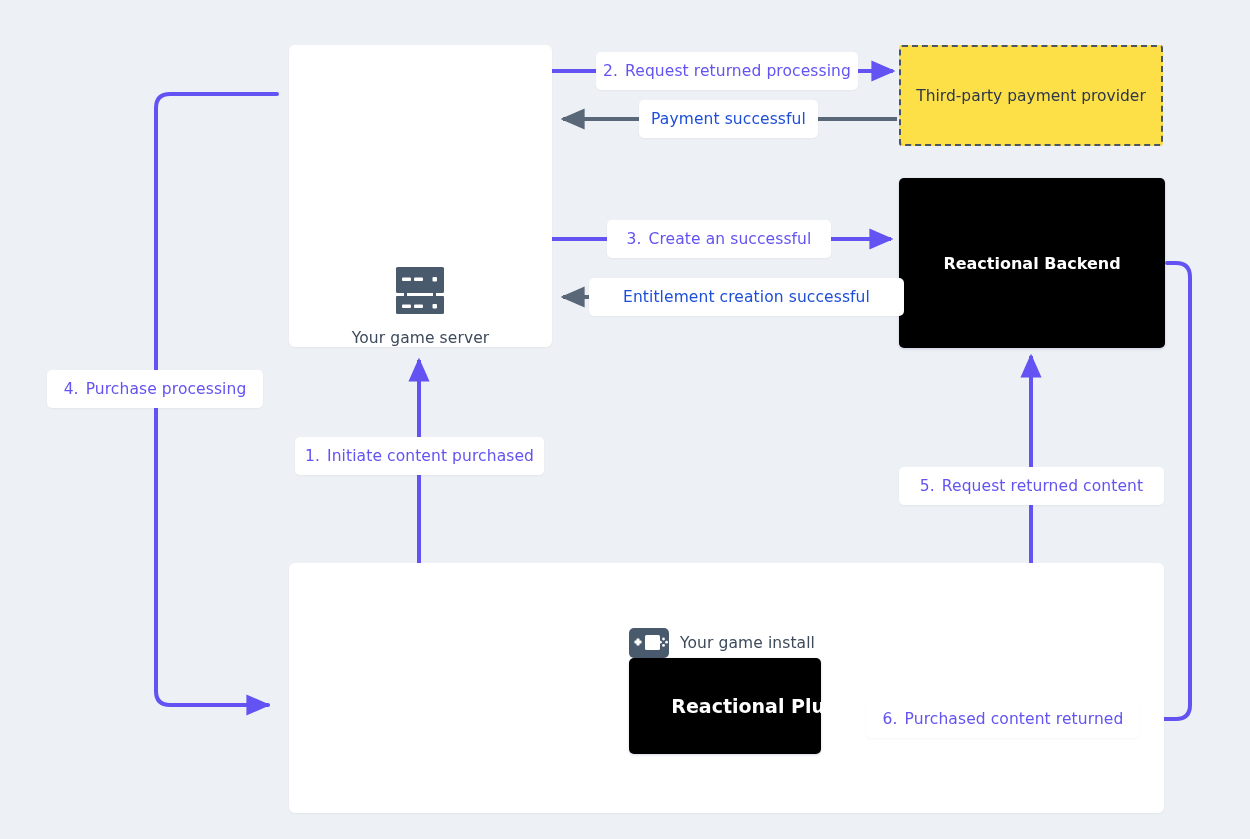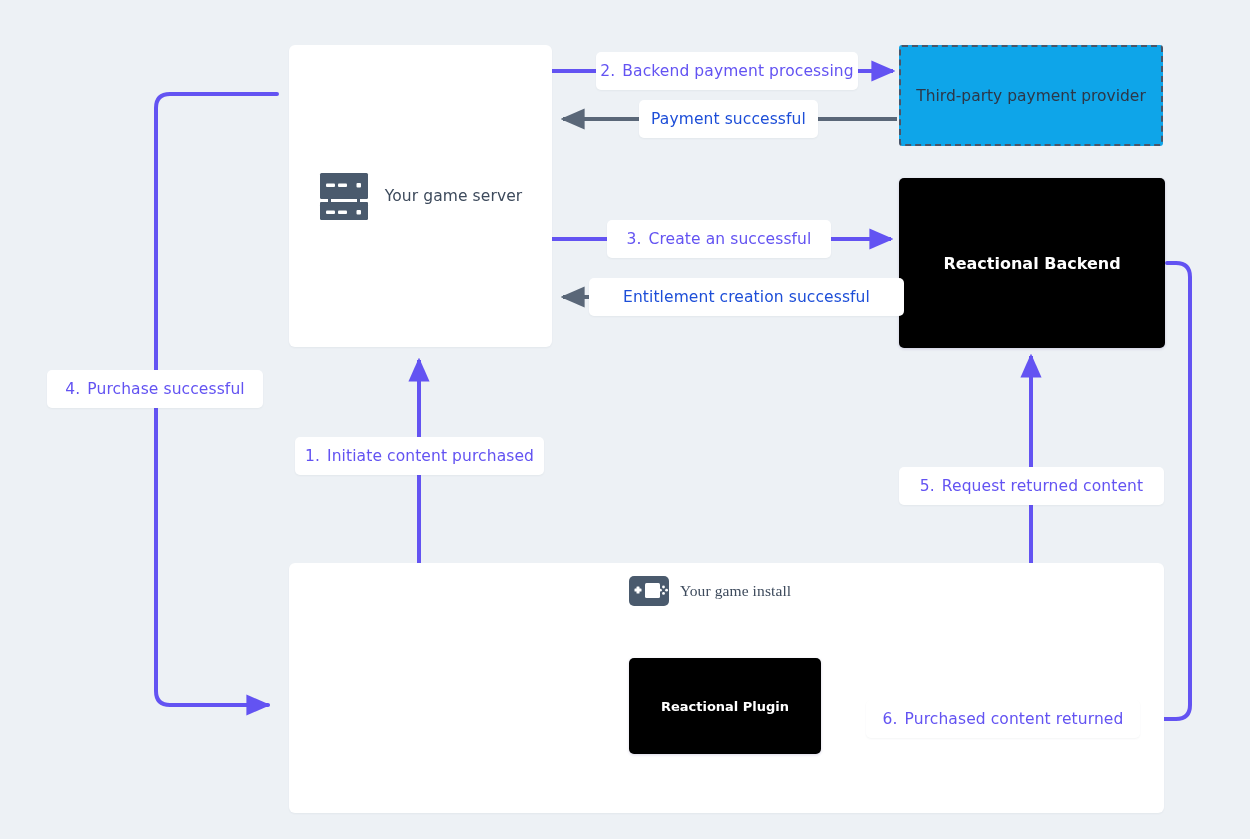--- a/index.html
+++ b/index.html
@@ -14,44 +14,44 @@
   #stage{position:absolute;left:0;top:0;width:1250px;height:839px;}
 
   
   .box{position:absolute;box-sizing:border-box;}
 
   .box-white{
     background:#ffffff;border-radius:6px;
     box-shadow:0 1px 2px rgba(40,50,70,.05);
   }
   .box-dashed{
-    background:#0ea5e9;
+    background:#fde047;
     border:2px dashed #4a5568;
     border-radius:3px;
   }
   .box-purple{
     background:#000000;border-radius:5px;
     box-shadow:0 1px 3px rgba(50,40,120,.18);
   }
 
   .node-stack{
     position:absolute;
-    display:flex;flex-direction:row;
-    align-items:center;justify-content:center;
+    display:flex;flex-direction:column;
+    align-items:center;justify-content:flex-end;
     gap:14px;
   }
   .node-label{
     color:#3d4a5c;font-size:15.5px;letter-spacing:.1px;white-space:nowrap;
   }
   .node-label-dark{color:#2d3748;font-size:15.5px;white-space:nowrap;}
   .box-purple-label{
     color:#ffffff;font-size:16px;font-weight:bold;white-space:nowrap;
     width:100%;height:100%;display:flex;align-items:center;justify-content:center;
   }
-  .box-purple-label.small{font-size:13px;}
+  .box-purple-label.small{font-size:19px;padding-left:40px;}
 
   
   .icon-server{width:52px;height:50px;display:block;}
   .icon-gamepad{width:40px;height:30px;display:block;}
 
   .inline-node{
     position:absolute;display:flex;align-items:center;gap:11px;
   }
 
   
@@ -136,21 +136,21 @@
   <div class="box box-dashed" style="left:899px;top:45px;width:264px;height:101px;display:flex;align-items:center;justify-content:center;">
     <span class="node-label-dark">Third-party payment provider</span>
   </div>
 
   <div class="box box-purple" style="left:899px;top:178px;width:266px;height:170px;">
     <span class="box-purple-label">Reactional Backend</span>
   </div>
 
   <div class="box box-white" style="left:289px;top:563px;width:875px;height:250px;"></div>
 
-  <div class="inline-node" style="left:629px;top:576px;font-family:Liberation Serif, serif;">
+  <div class="inline-node" style="left:629px;top:628px;">
     <span>
       <svg class="icon-gamepad" viewBox="0 0 40 30" xmlns="http://www.w3.org/2000/svg">
         <rect x="0" y="0" width="40" height="30" rx="5" fill="#4a5a6d"></rect>
         <rect x="16" y="7" width="15" height="15" rx="1.5" fill="#ffffff"></rect>
         <rect x="5.5" y="12.5" width="7" height="3" rx="0.6" fill="#ffffff"></rect>
         <rect x="7.5" y="10.5" width="3" height="7" rx="0.6" fill="#ffffff"></rect>
         <circle cx="34.5" cy="11" r="1.4" fill="#ffffff"></circle>
         <circle cx="37.6" cy="14.2" r="1.4" fill="#ffffff"></circle>
         <circle cx="31.4" cy="14.2" r="1.4" fill="#ffffff"></circle>
         <circle cx="34.5" cy="17.4" r="1.4" fill="#ffffff"></circle>
@@ -158,39 +158,39 @@
     </span>
     <span class="node-label">Your game install</span>
   </div>
 
   <div class="box box-purple" style="left:629px;top:658px;width:192px;height:96px;">
     <span class="box-purple-label small">Reactional Plugin</span>
   </div>
 
   <div class="elabel purple" style="left:596px;top:52px;width:262px;">
     <span class="num">2.</span>
-    <span>Backend payment processing</span>
+    <span>Request returned processing</span>
   </div>
 
   <div class="elabel gray" style="left:639px;top:100px;width:179px;">
     <span>Payment successful</span>
   </div>
 
   <div class="elabel purple" style="left:607px;top:220px;width:224px;">
     <span class="num">3.</span>
     <span>Create an successful</span>
   </div>
 
   <div class="elabel gray" style="left:589px;top:278px;width:315px;">
     <span>Entitlement creation successful</span>
   </div>
 
   <div class="elabel purple" style="left:47px;top:370px;width:216px;">
     <span class="num">4.</span>
-    <span>Purchase successful</span>
+    <span>Purchase processing</span>
   </div>
 
   <div class="elabel purple" style="left:295px;top:437px;width:249px;">
     <span class="num">1.</span>
     <span>Initiate content purchased</span>
   </div>
 
   <div class="elabel purple" style="left:899px;top:467px;width:265px;">
     <span class="num">5.</span>
     <span>Request returned content</span>

